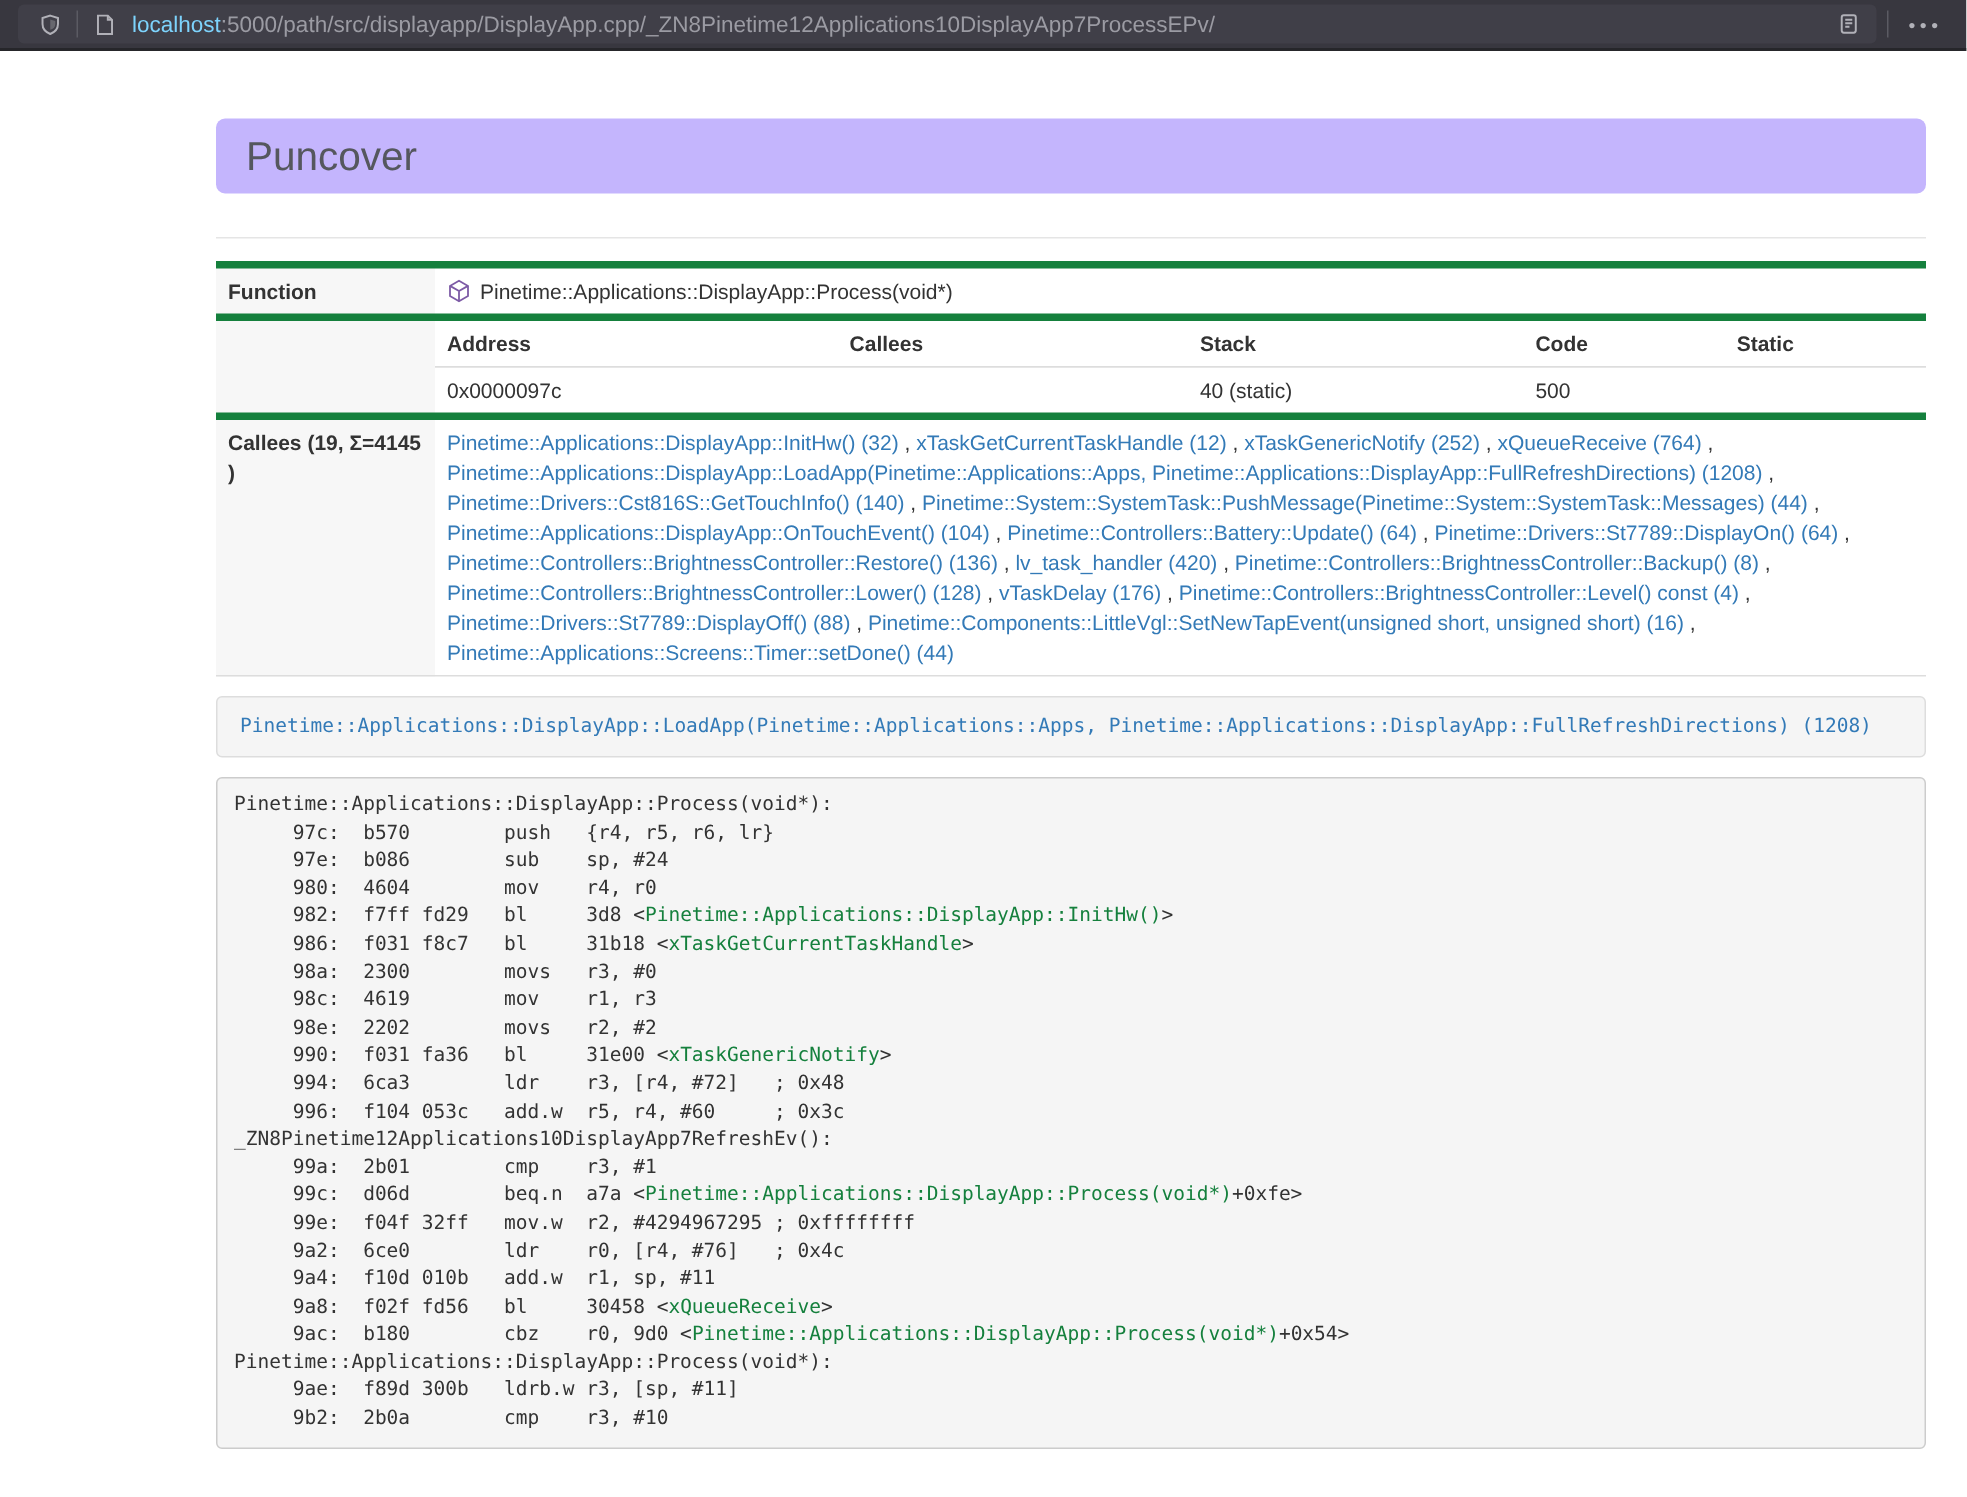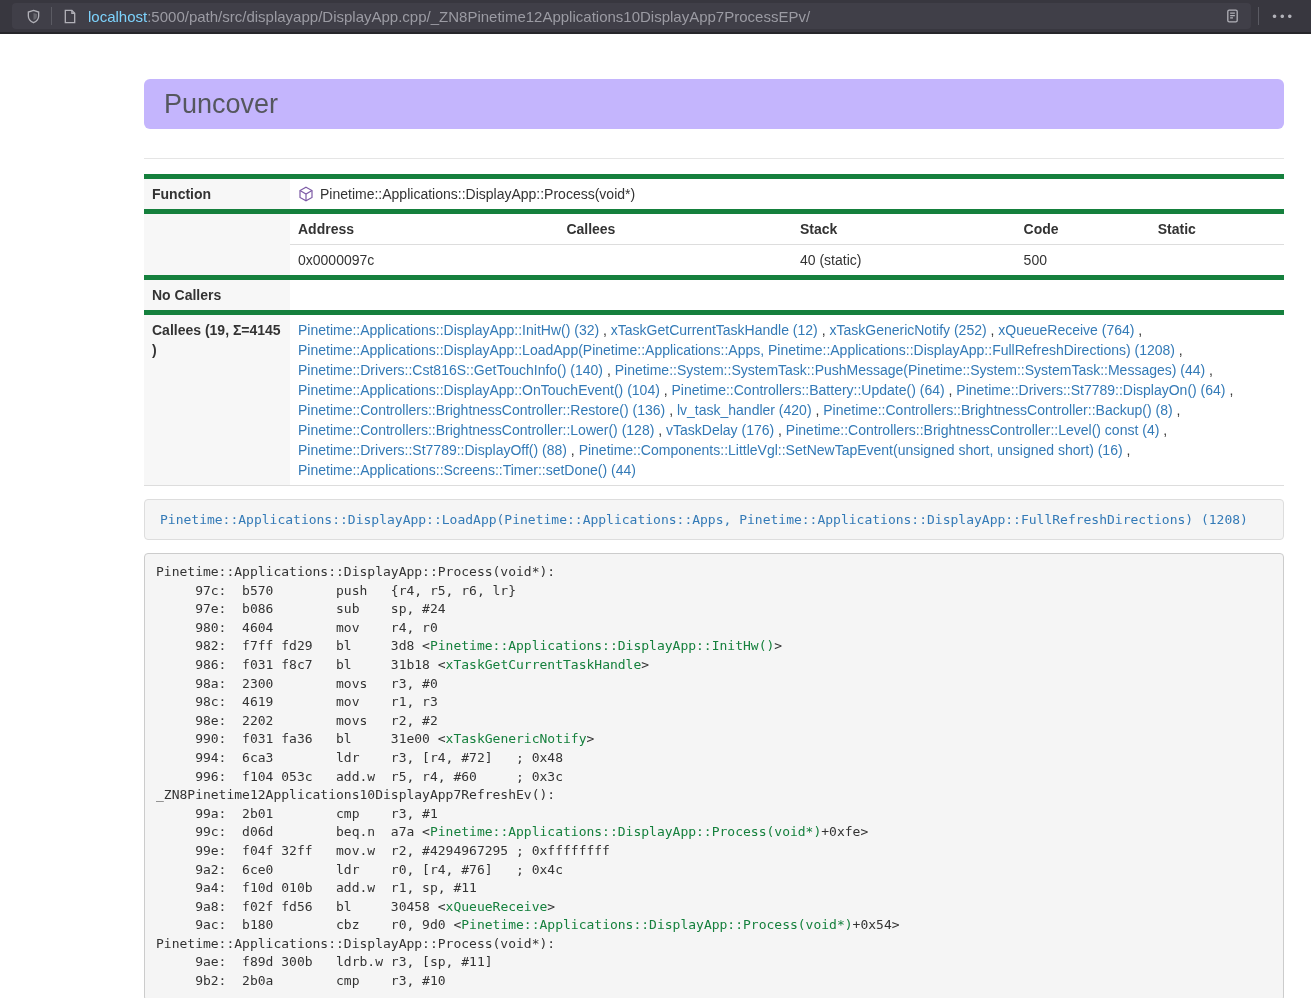--- a/index.html
+++ b/index.html
@@ -139,24 +139,20 @@
                 <td></td>
                 <td>40 (static)</td>
                 <td>500</td>
                 <td></td>
               </tr>
             </tbody>
           </table>
         </td>
       </tr>
       <tr>
-        <th>No Callers</th>
-        <td></td>
-      </tr>
-      <tr>
         <th>Callees (19, Σ=4145 )</th>
         <td class="callees"><a class="lnk">Pinetime::Applications::DisplayApp::InitHw() (32)</a><span class="sep"> , </span><a class="lnk">xTaskGetCurrentTaskHandle (12)</a><span class="sep"> , </span><a class="lnk">xTaskGenericNotify (252)</a><span class="sep"> , </span><a class="lnk">xQueueReceive (764)</a><span class="sep"> , </span><a class="lnk">Pinetime::Applications::DisplayApp::LoadApp(Pinetime::Applications::Apps, Pinetime::Applications::DisplayApp::FullRefreshDirections) (1208)</a><span class="sep"> , </span><a class="lnk">Pinetime::Drivers::Cst816S::GetTouchInfo() (140)</a><span class="sep"> , </span><a class="lnk">Pinetime::System::SystemTask::PushMessage(Pinetime::System::SystemTask::Messages) (44)</a><span class="sep"> , </span><a class="lnk">Pinetime::Applications::DisplayApp::OnTouchEvent() (104)</a><span class="sep"> , </span><a class="lnk">Pinetime::Controllers::Battery::Update() (64)</a><span class="sep"> , </span><a class="lnk">Pinetime::Drivers::St7789::DisplayOn() (64)</a><span class="sep"> , </span><a class="lnk">Pinetime::Controllers::BrightnessController::Restore() (136)</a><span class="sep"> , </span><a class="lnk">lv_task_handler (420)</a><span class="sep"> , </span><a class="lnk">Pinetime::Controllers::BrightnessController::Backup() (8)</a><span class="sep"> , </span><a class="lnk">Pinetime::Controllers::BrightnessController::Lower() (128)</a><span class="sep"> , </span><a class="lnk">vTaskDelay (176)</a><span class="sep"> , </span><a class="lnk">Pinetime::Controllers::BrightnessController::Level() const (4)</a><span class="sep"> , </span><a class="lnk">Pinetime::Drivers::St7789::DisplayOff() (88)</a><span class="sep"> , </span><a class="lnk">Pinetime::Components::LittleVgl::SetNewTapEvent(unsigned short, unsigned short) (16)</a><span class="sep"> , </span><a class="lnk">Pinetime::Applications::Screens::Timer::setDone() (44)</a></td>
       </tr>
     </tbody>
   </table>
 
   <div class="panel-box">
     <a class="lnk">Pinetime::Applications::DisplayApp::LoadApp(Pinetime::Applications::Apps, Pinetime::Applications::DisplayApp::FullRefreshDirections) (1208)</a>
   </div>
 

